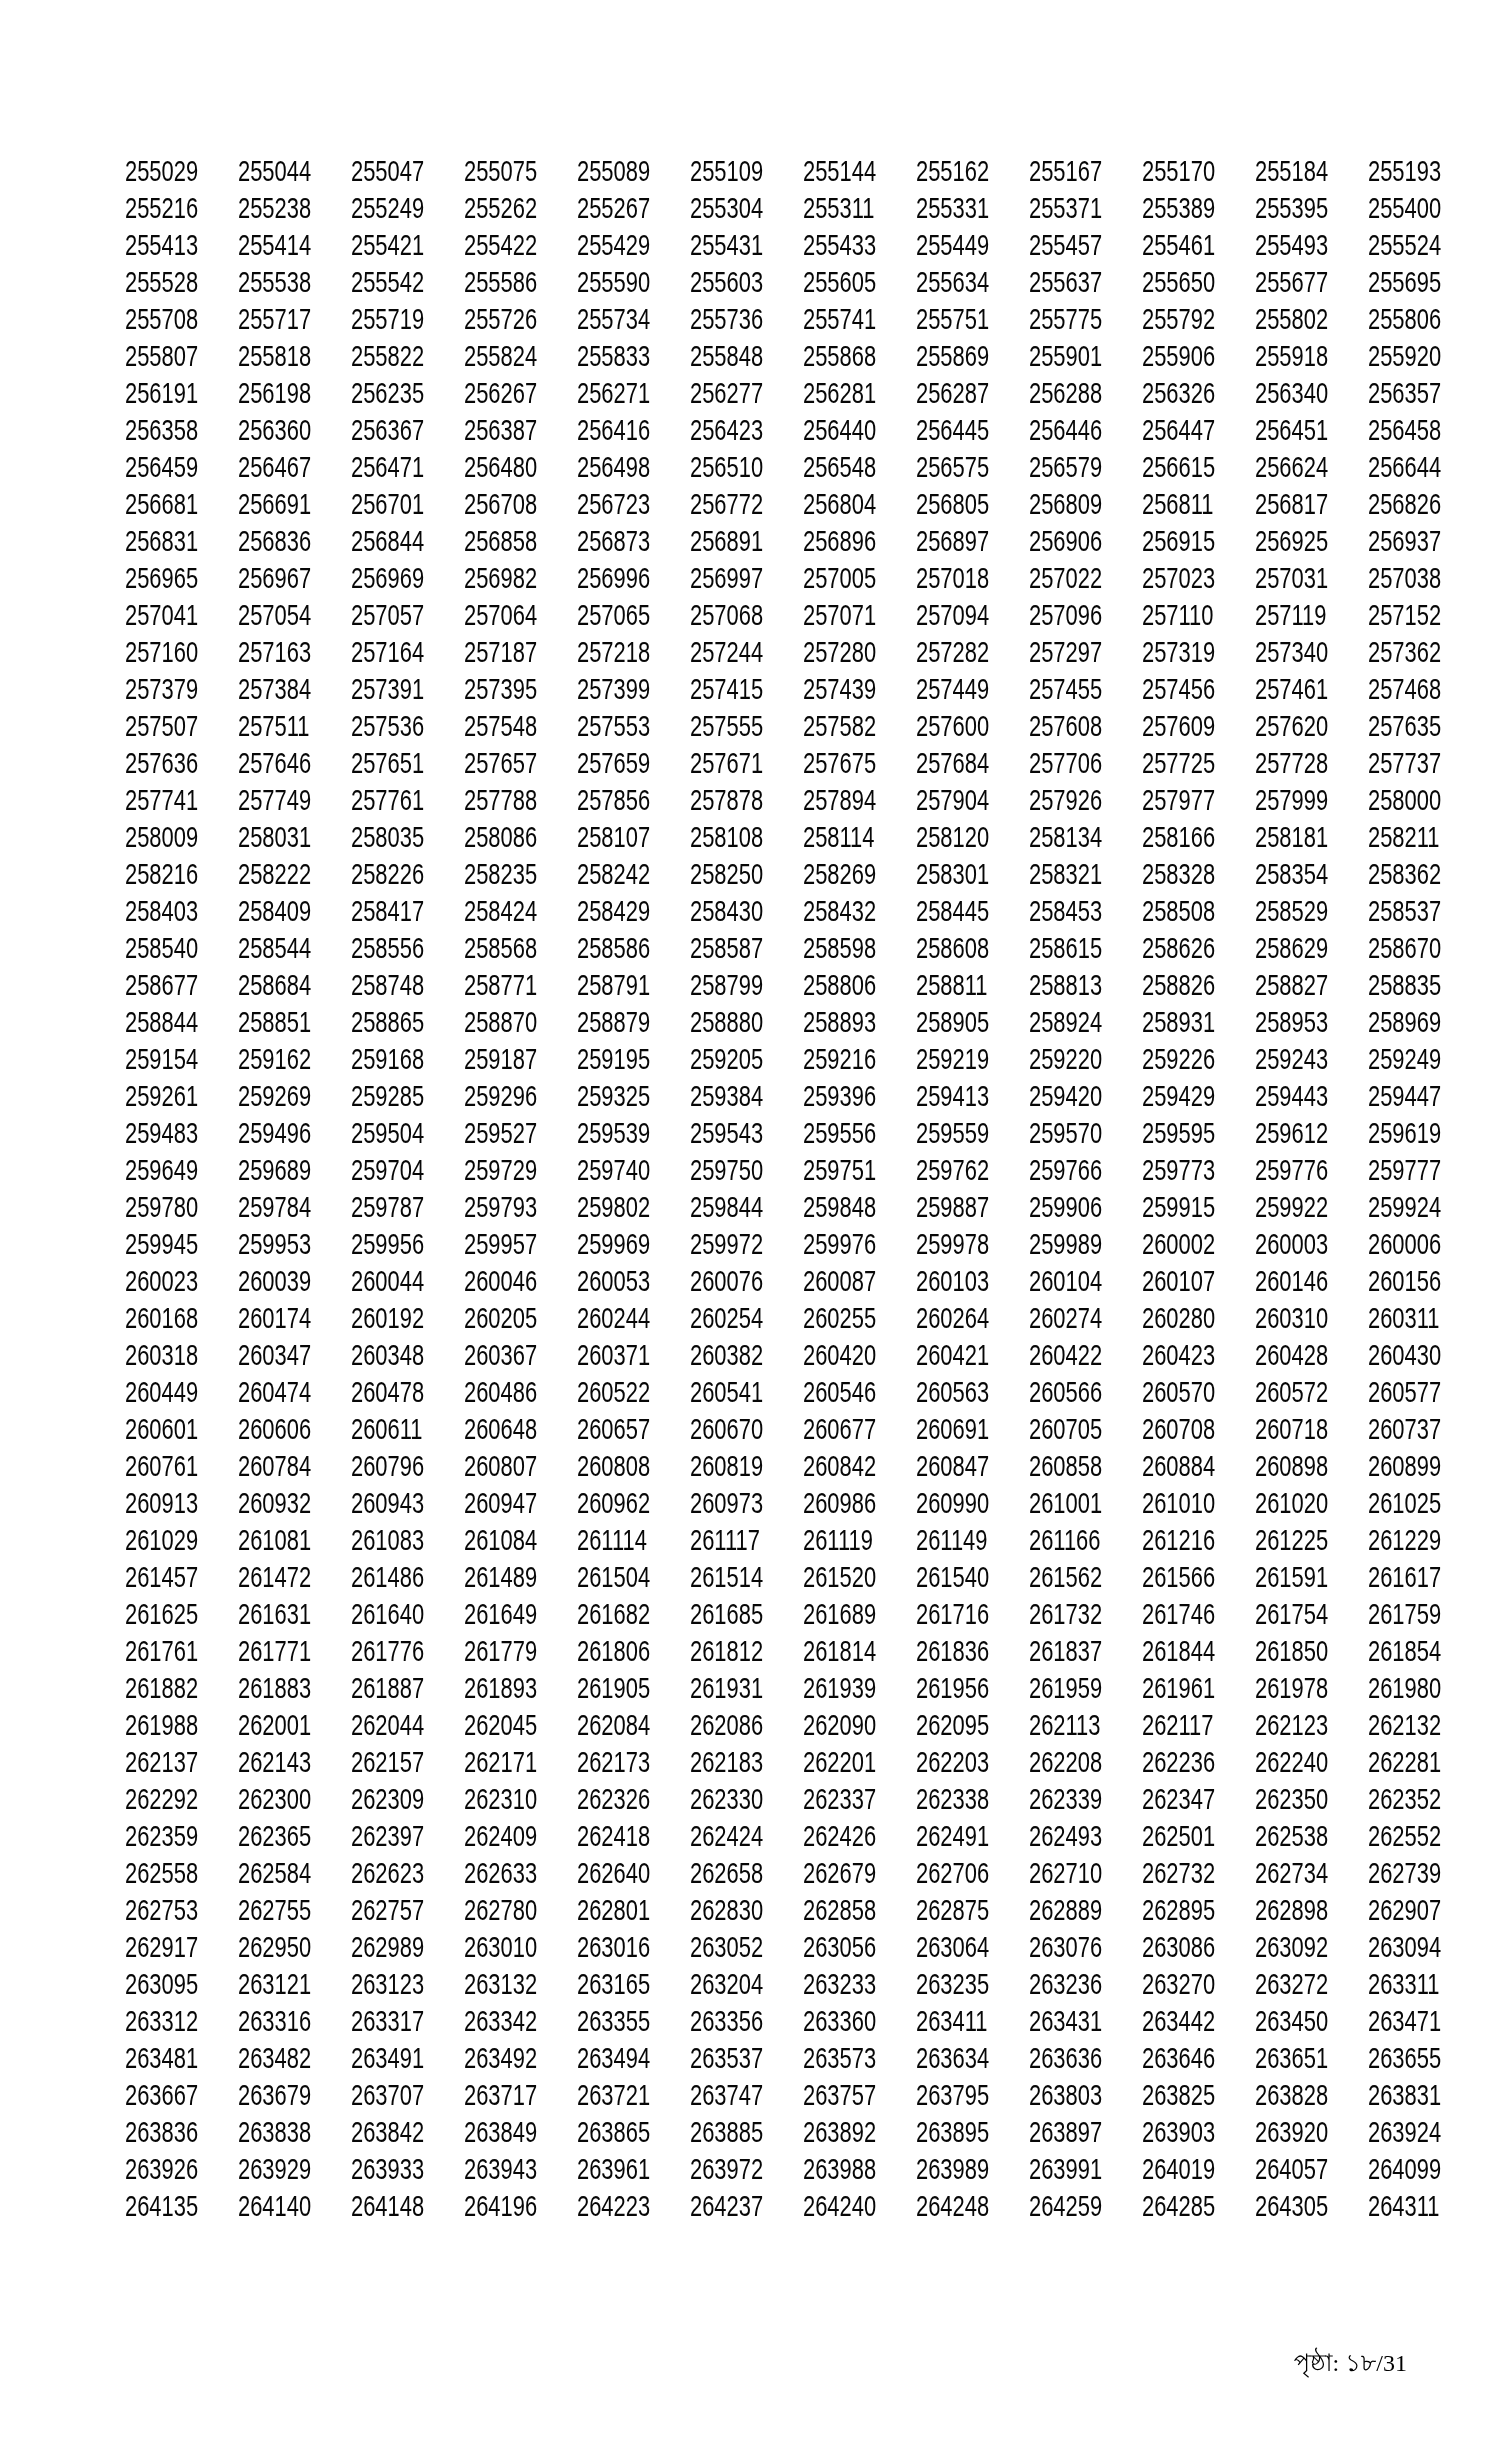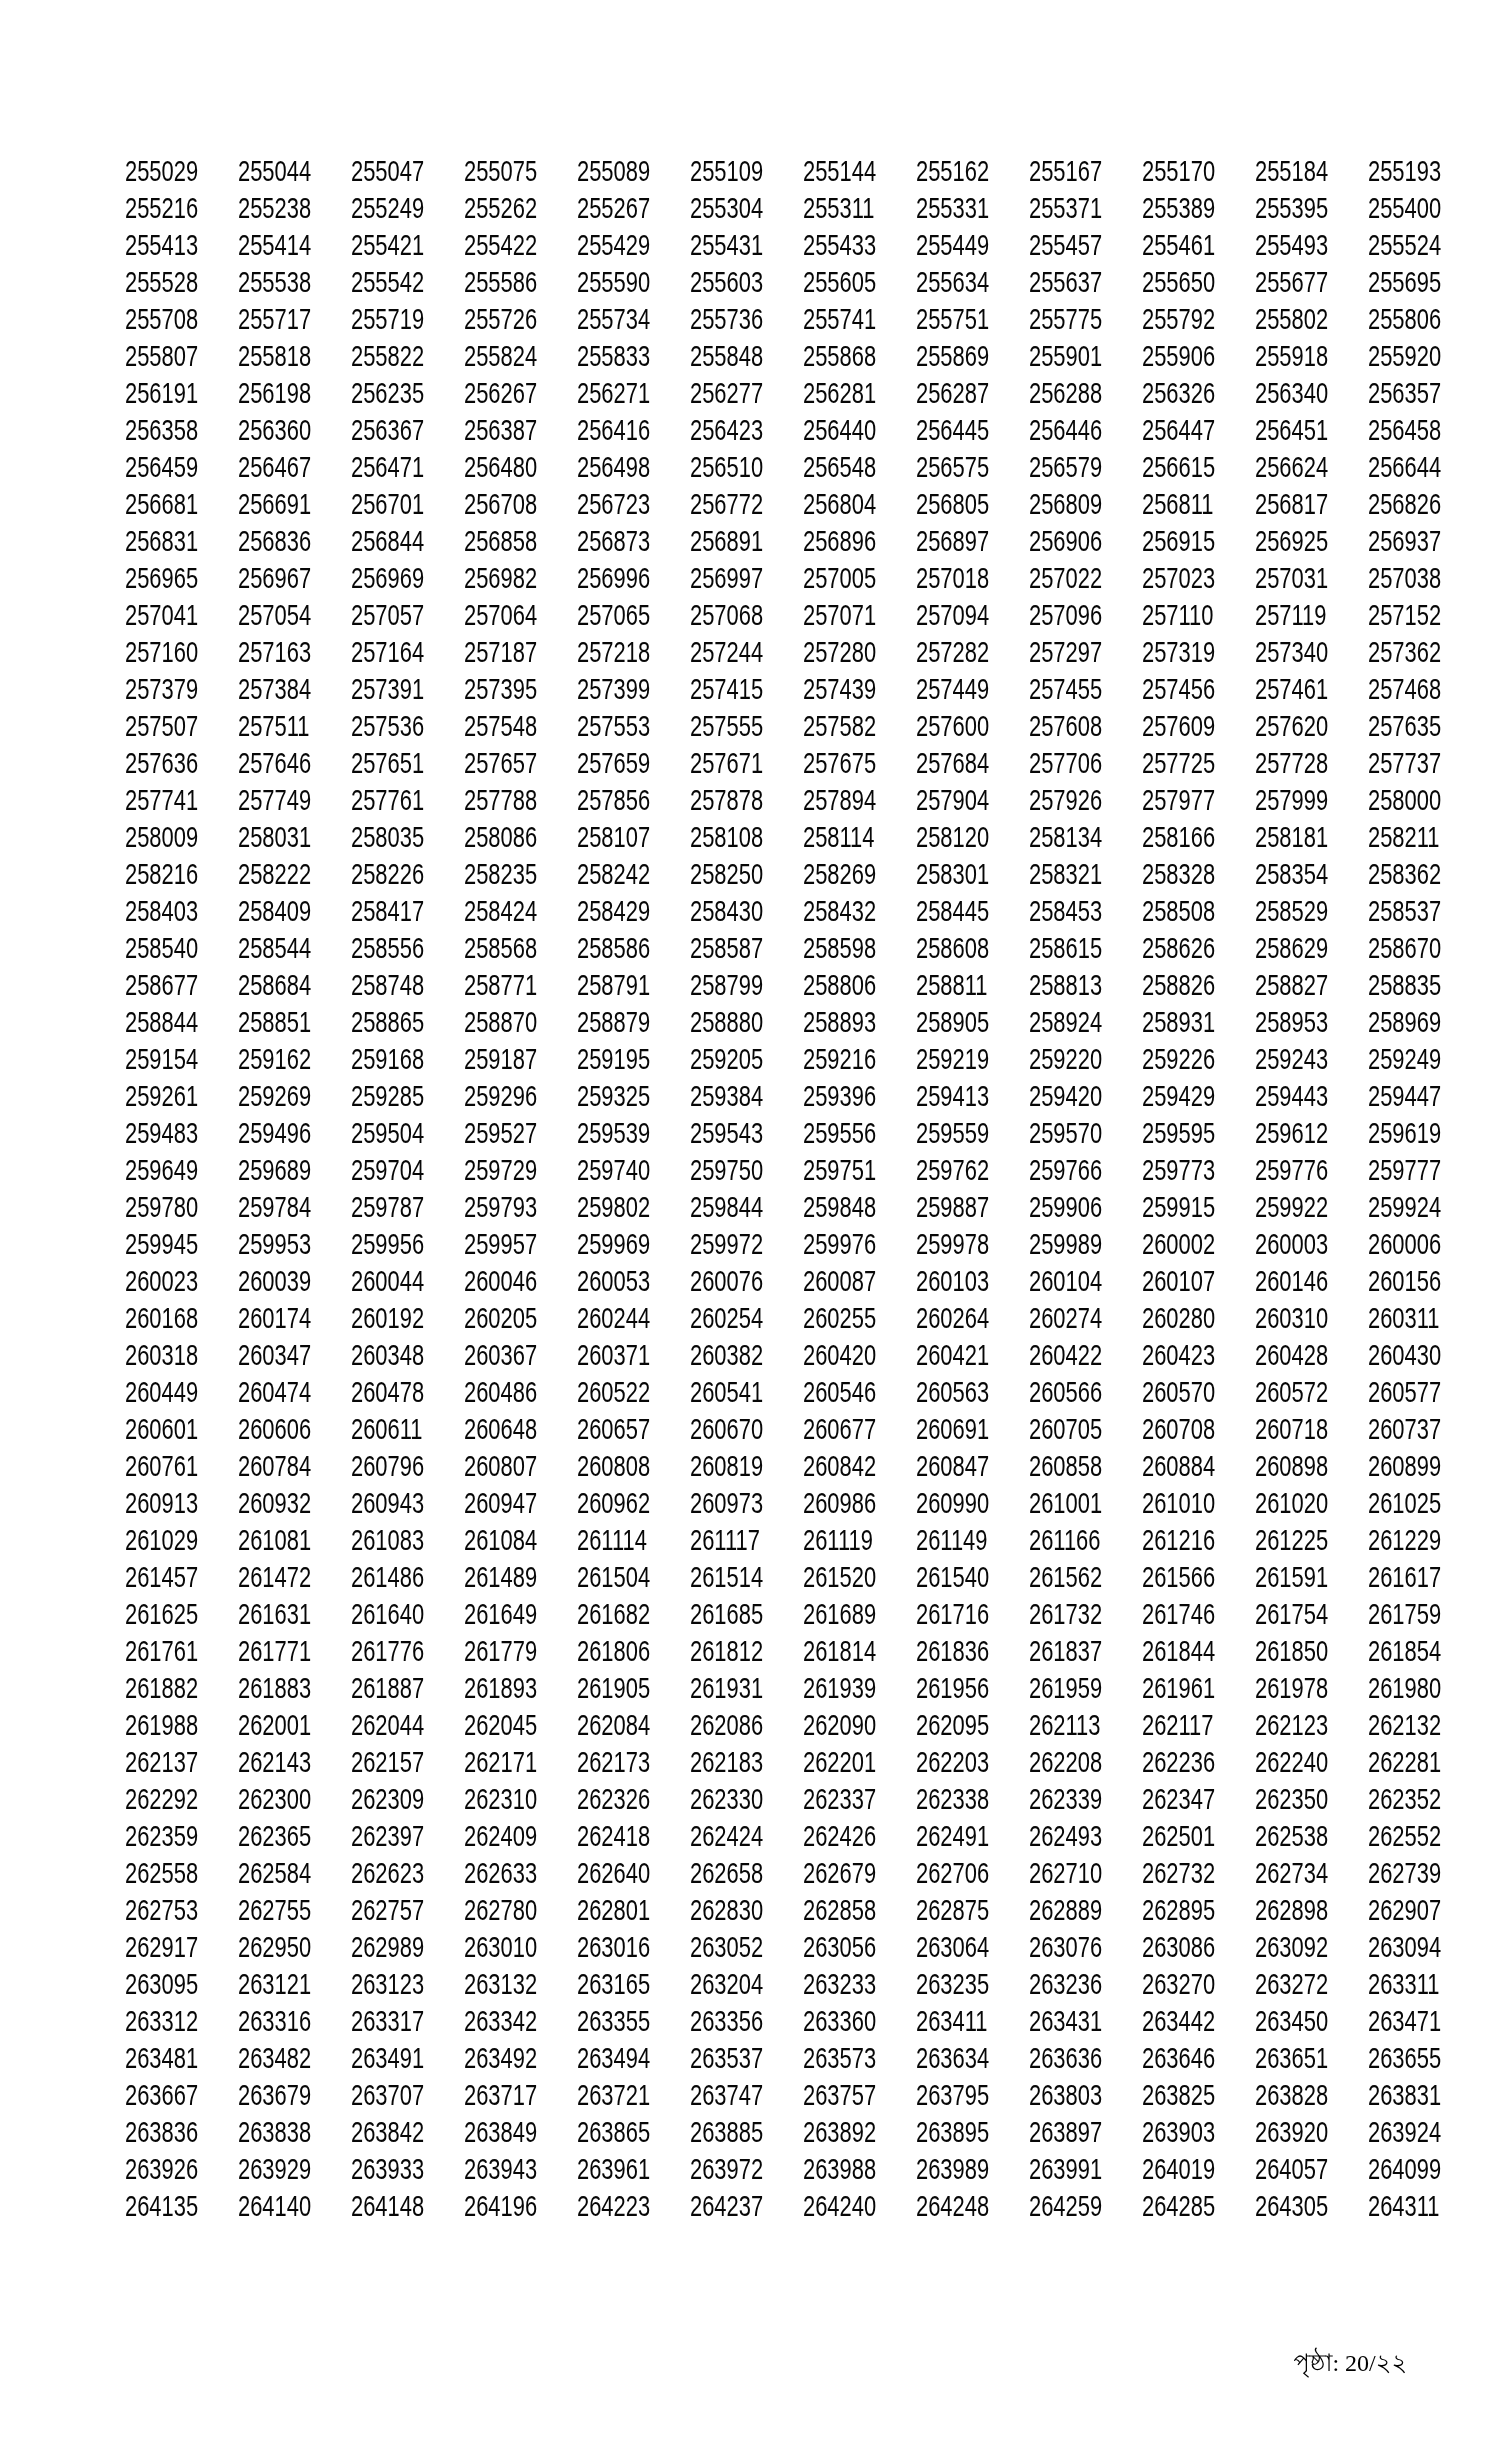--- a/index.html
+++ b/index.html
@@ -828,15 +828,15 @@
         <span class="roll-cell">264223</span>
         <span class="roll-cell">264237</span>
         <span class="roll-cell">264240</span>
         <span class="roll-cell">264248</span>
         <span class="roll-cell">264259</span>
         <span class="roll-cell">264285</span>
         <span class="roll-cell">264305</span>
         <span class="roll-cell">264311</span>
       </div>
     </div>
-  <div class="footer">পৃষ্ঠা: 20/২২</div>
+  <div class="footer">পৃষ্ঠা: ১৮/31</div>
 </div>
 
 
 </body></html>

